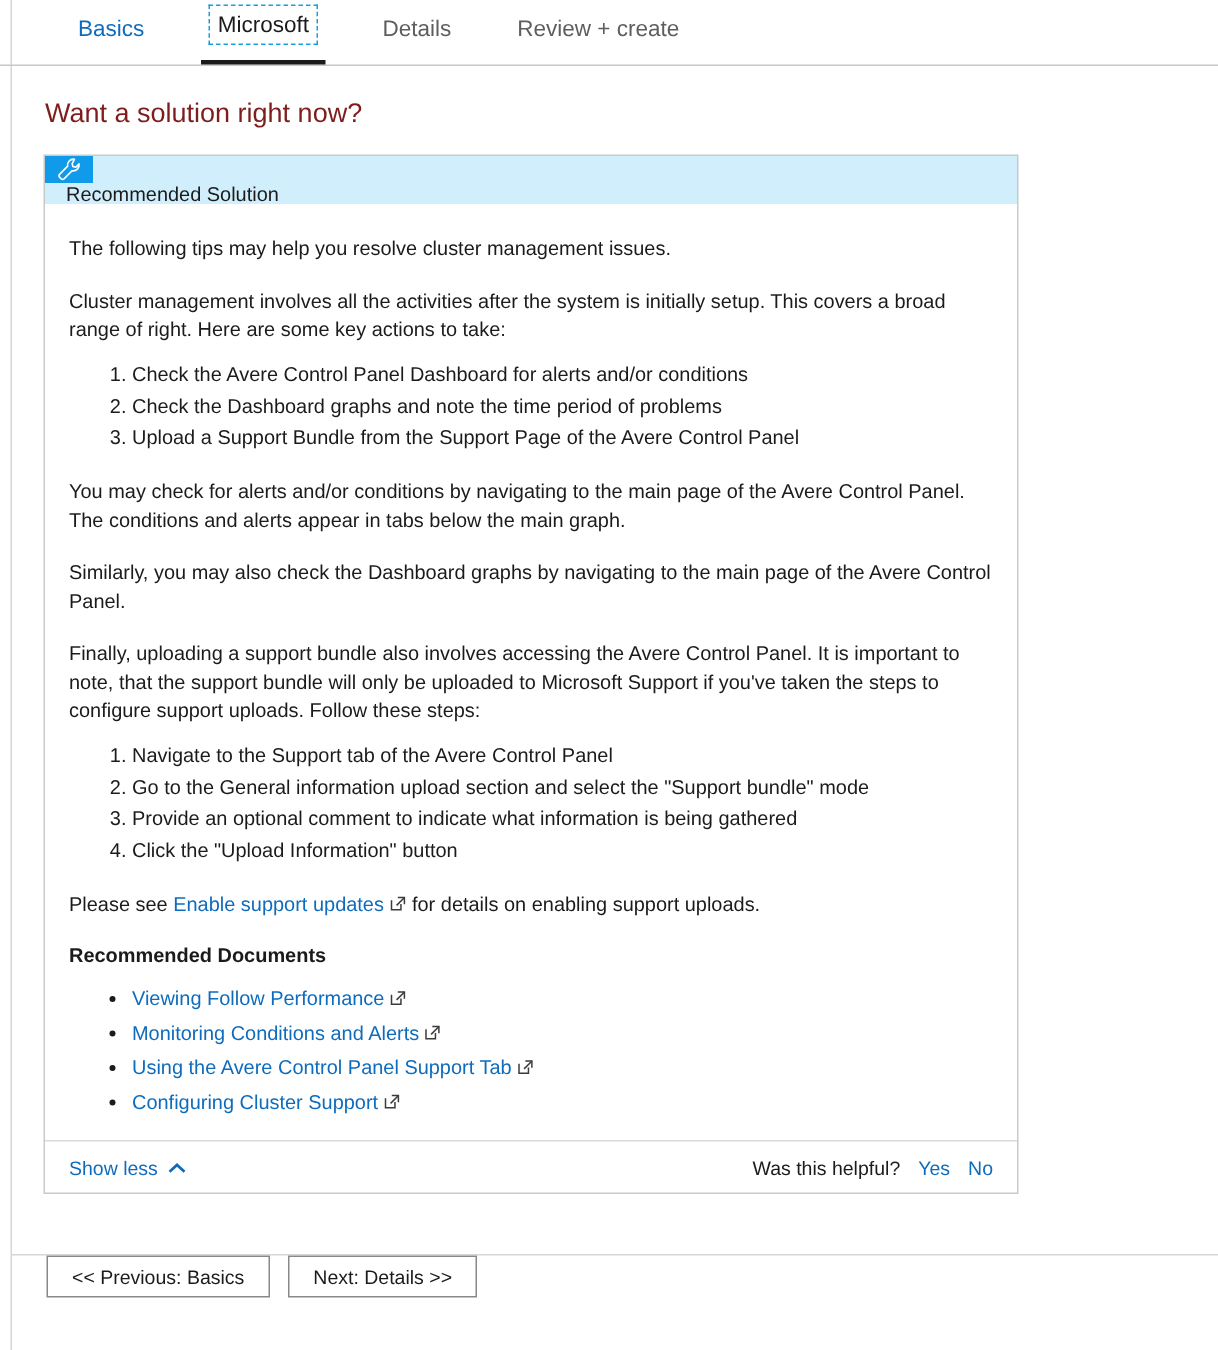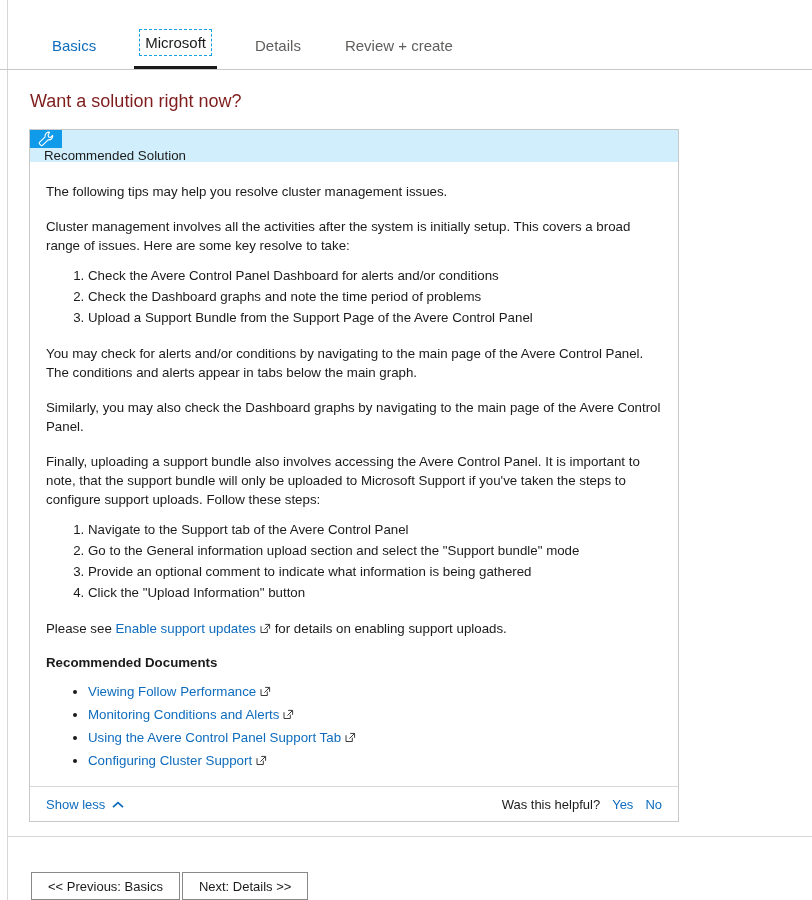--- a/index.html
+++ b/index.html
@@ -23,21 +23,21 @@
     left: 7px;
     top: 0;
     width: 1px;
     height: 900px;
     background: #d6d6d6;
   }
 
   
   .tabstrip {
     position: relative;
-    height: 70px;
+    height: 44px;
     border-bottom: 1px solid #c8c8c8;
     box-sizing: border-box;
     padding-left: 30px;
     display: flex;
     align-items: flex-end;
   }
   .tab {
     position: relative;
     padding: 0 22px 14px 22px;
     font-size: 15px;
@@ -177,23 +177,23 @@
     height: 1px;
     background: #d6d6d6;
   }
   .bottom-bar {
     position: absolute;
     left: 0;
     top: 837px;
     width: 812px;
     height: 63px;
     display: flex;
-    align-items: flex-end;
+    align-items: flex-start;
     padding-left: 31px;
-    gap: 2px;
+    gap: 12px;
     box-sizing: border-box;
   }
   .wizard-btn {
     border: 1px solid #8a8886;
     background: #ffffff;
     color: #1b1b1b;
     font-family: "Liberation Sans", sans-serif;
     font-size: 13px;
     height: 28px;
     padding: 0 16px;
@@ -234,21 +234,21 @@
       </svg>
     </div>
     <div class="card-header-title">Recommended Solution</div>
   </div>
 
   <div class="card-body">
 
     <p>The following tips may help you resolve cluster management issues.</p>
 
 
-    <p>Cluster management involves all the activities after the system is initially setup. This covers a broad range of issues. Here are some key resolve to take:</p>
+    <p>Cluster management involves all the activities after the system is initially setup. This covers a broad range of right. Here are some key actions to take:</p>
 
     <ol>
       <li>Check the Avere Control Panel Dashboard for alerts and/or conditions</li>
       <li>Check the Dashboard graphs and note the time period of problems</li>
       <li>Upload a Support Bundle from the Support Page of the Avere Control Panel</li>
     </ol>
 
     <p>You may check for alerts and/or conditions by navigating to the main page of the Avere Control Panel. The conditions and alerts appear in tabs below the main graph.</p>
 
     <p>Similarly, you may also check the Dashboard graphs by navigating to the main page of the Avere Control Panel.</p>

